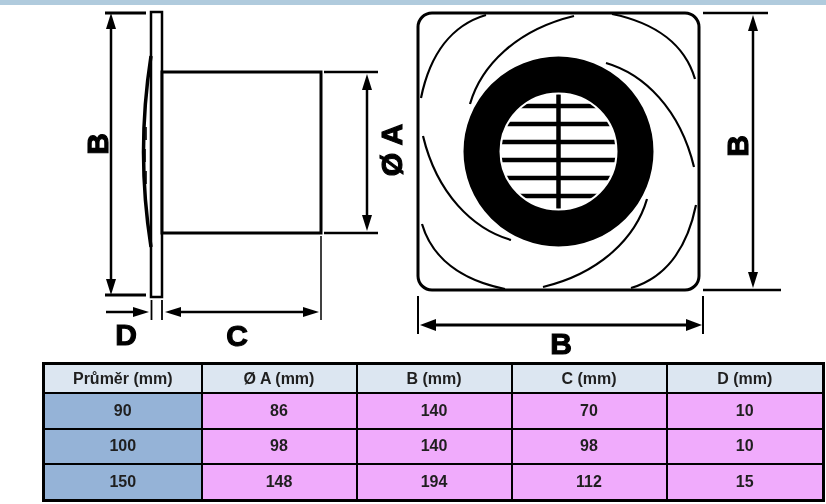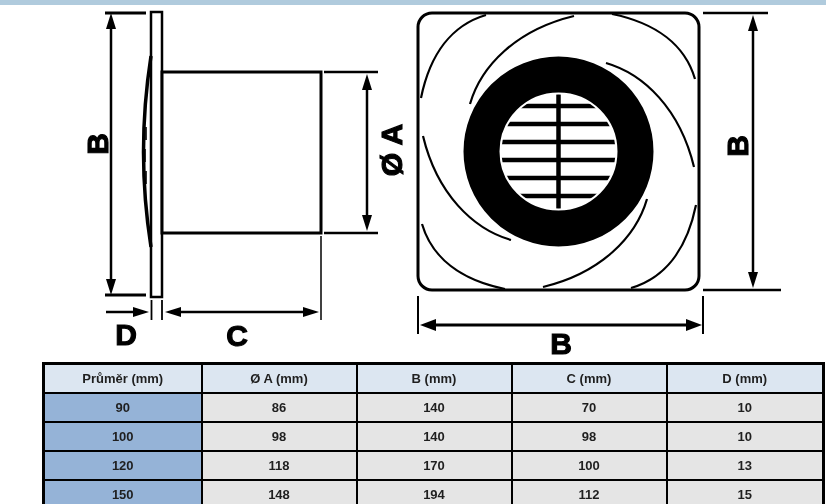--- a/index.html
+++ b/index.html
@@ -25,24 +25,24 @@
   table.dims{
     position:absolute;left:42px;top:362px;width:780px;height:140px;
     border-collapse:collapse;table-layout:fixed;
     font-family:"Liberation Sans",sans-serif;
     color:var(--tbl-text);
   }
   table.dims{border:3px solid var(--tbl-border);}
   table.dims th,table.dims td{
     border:2px solid var(--tbl-border);
     text-align:center;vertical-align:middle;padding:0;
-    font-size:13px;font-weight:bold;
+    font-size:16px;font-weight:bold;
   }
   table.dims thead th{background:var(--header-bg);height:27px;}
-  table.dims tbody td{background:#e5e5e5;height:27px;}
+  table.dims tbody td{background:#f0abfc;height:27px;}
   table.dims tbody td.first{background:var(--first-col-bg);}
 </style>
 </head>
 <body>
 
 <div class="canvas">
 
   <div class="top-bar"></div>
 
   <svg class="side-svg" width="330" height="352" viewBox="85 5 330 352">
@@ -176,27 +176,20 @@
           <td>10</td>
         </tr>
         <tr>
           <td class="first">100</td>
           <td>98</td>
           <td>140</td>
           <td>98</td>
           <td>10</td>
         </tr>
         <tr>
-          <td class="first">120</td>
-          <td>118</td>
-          <td>170</td>
-          <td>100</td>
-          <td>13</td>
-        </tr>
-        <tr>
           <td class="first">150</td>
           <td>148</td>
           <td>194</td>
           <td>112</td>
           <td>15</td>
         </tr>
       </tbody>
   </table>
 
 </div>

